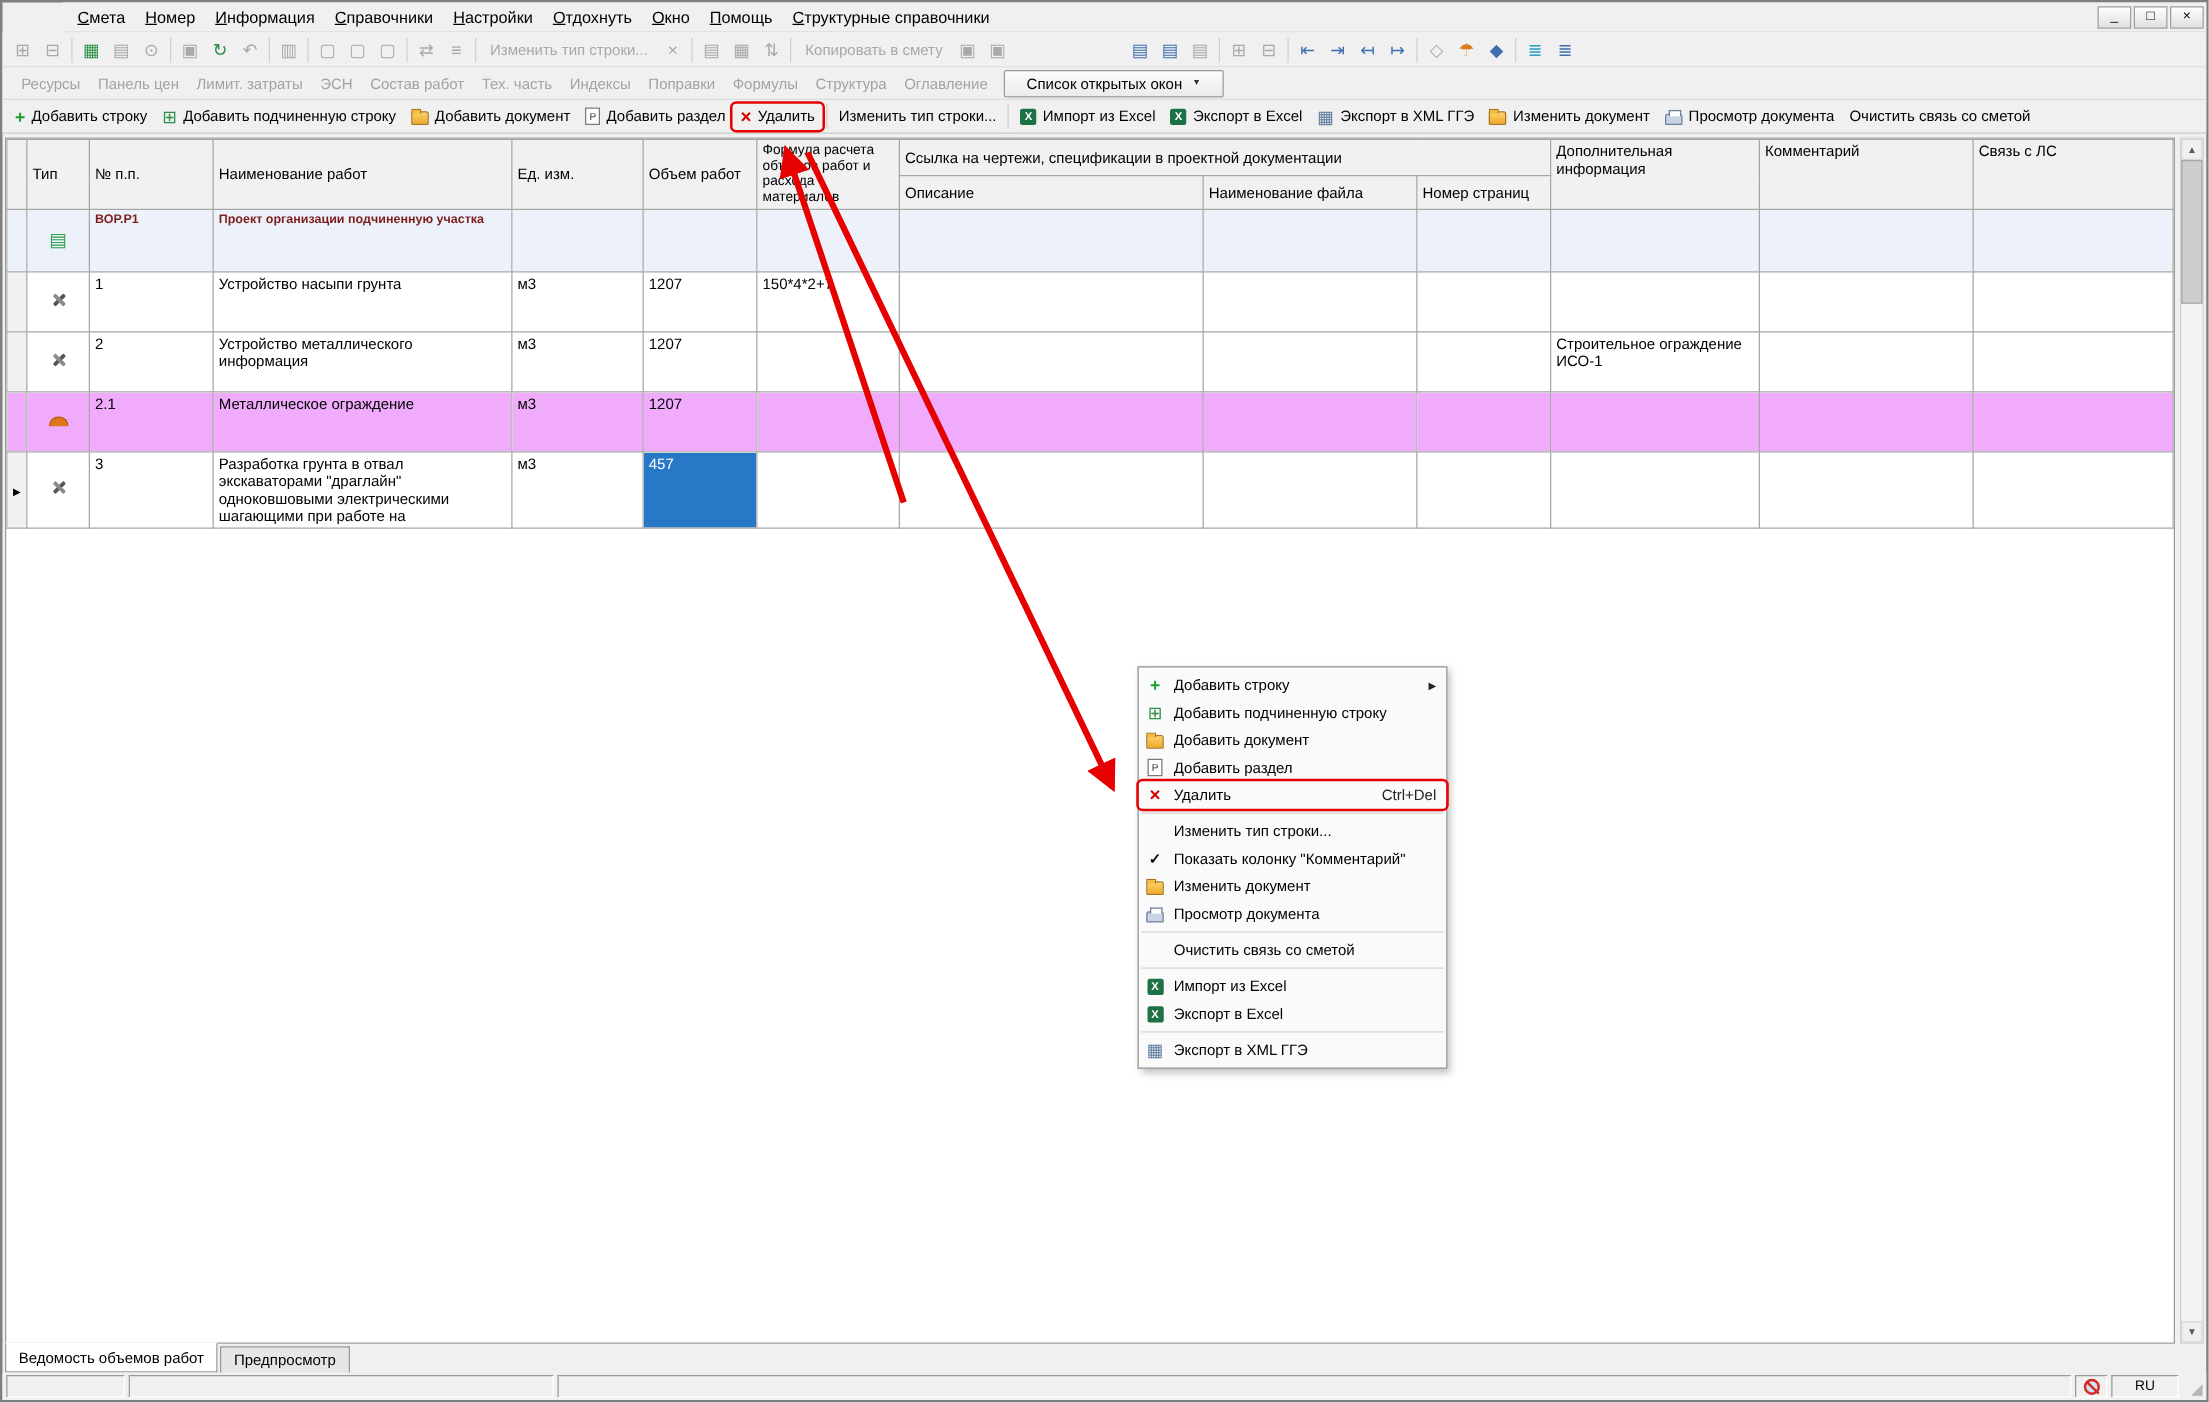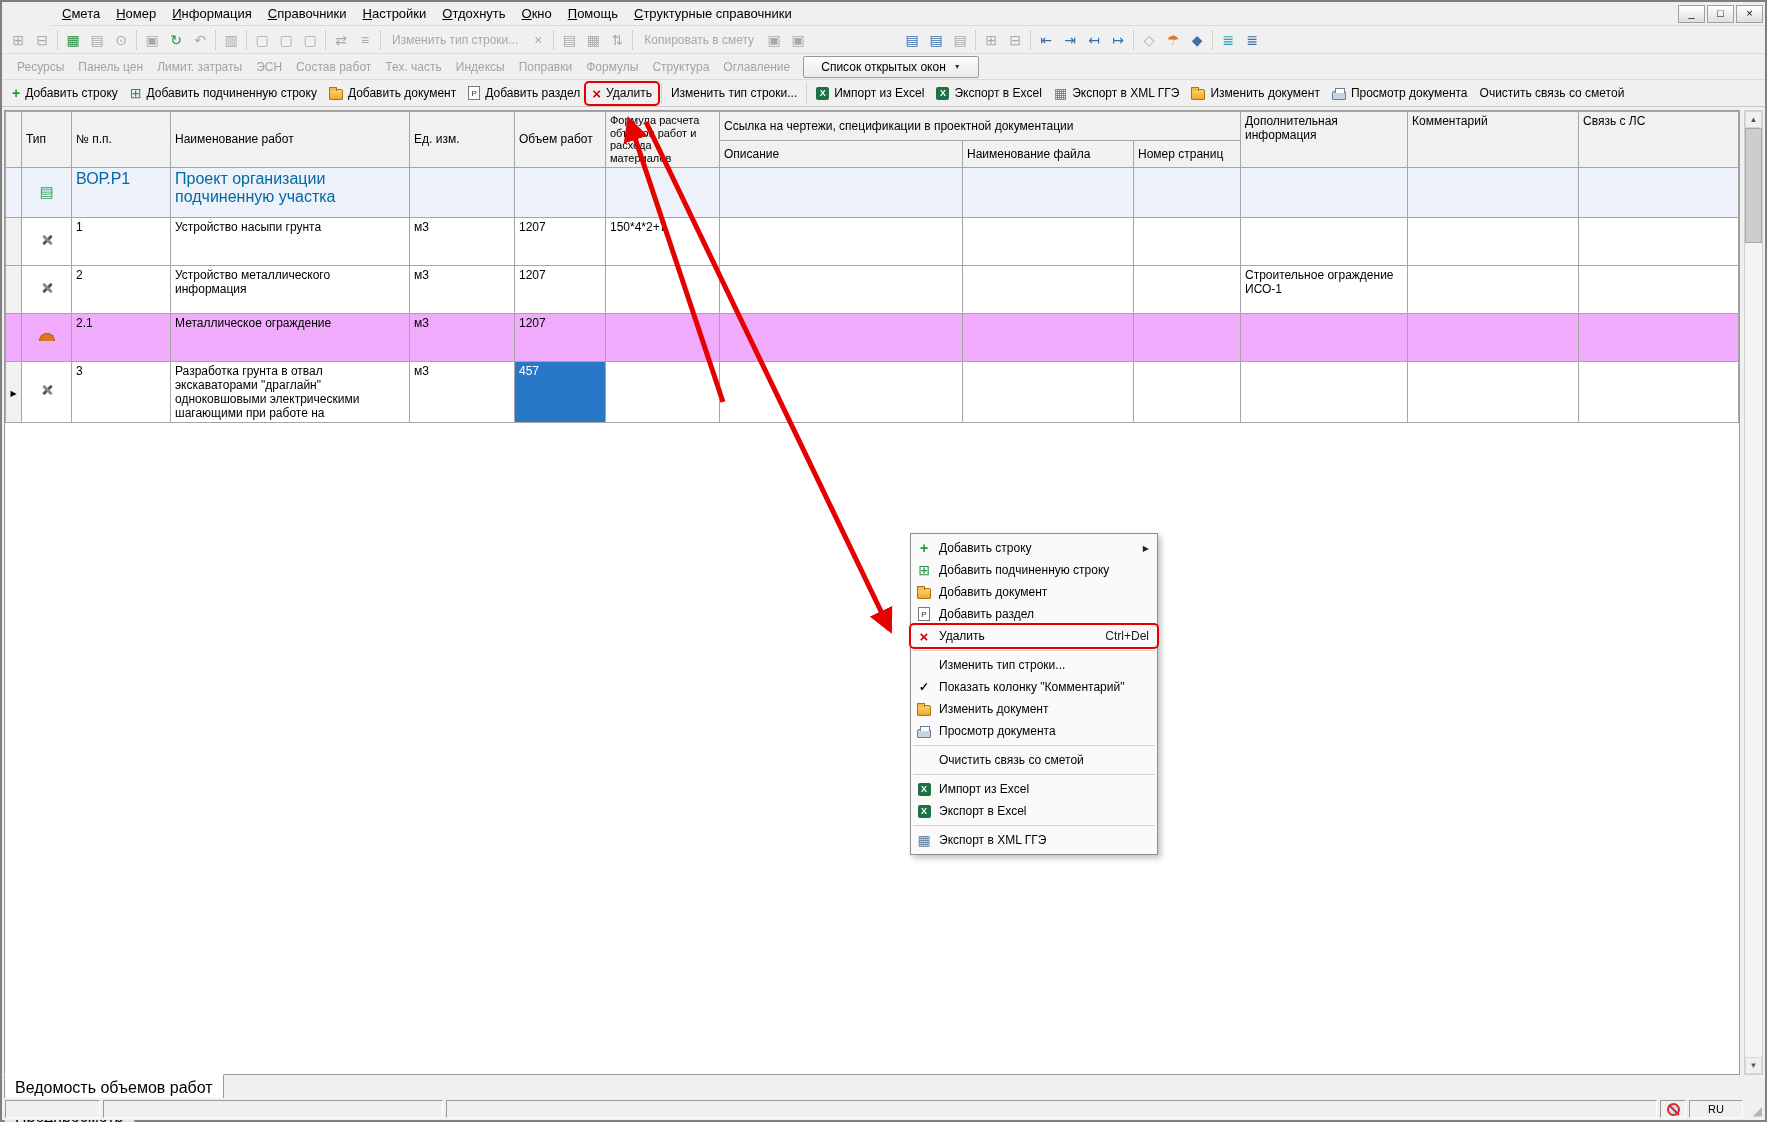--- a/index.html
+++ b/index.html
@@ -79,34 +79,34 @@
   .grid th.vtop { vertical-align:top; }
   .grid th.formula-h { font-size:11px; line-height:1.15; vertical-align:top; }
   .grid td { border:1px solid #a6a6a6; padding:2px 4px; vertical-align:top; background:#fff;
              word-wrap:break-word; overflow:hidden; }
   .grid .gut { width:16px; background:#f1f1f1; padding:0; text-align:center; vertical-align:middle; }
   .grid tr.hr1 { height:22px; } .grid tr.hr2 { height:20px; }
   .grid tr.r0 { height:50px; } .grid tr.rw { height:48px; } .grid tr.r3 { height:50px; }
   .grid tr.r0 td { background:#ecf1fa; }
   .grid tr.r21 td { background:#f0abfc; }
   .grid td.c-type { text-align:center; vertical-align:middle; }
-  .blue { color:#0369a1; font-weight:normal; font-size:16px; }
+  .blue { color:#7f1d1d; font-weight:bold; font-size:10px; }
   td.sel { background:#2878c8 !important; color:#fff; }
   .row-marker { font-size:8px; color:#000; }
 
   
   .vscroll { position:absolute; right:4px; top:110px; width:19px; bottom:47px; background:#f3f3f3;
              border:1px solid #d0d0d0; display:flex; flex-direction:column; }
   .vs-btn { height:17px; display:flex; align-items:center; justify-content:center; font-size:8px; color:#5a5a5a;
             background:#f0f0f0; border:1px solid #d5d5d5; flex:none; }
   .vs-thumb { height:115px; background:#cdcdcd; border:1px solid #a8a8a8; flex:none; }
   .vs-track { flex:1; }
 
   
-  .doc-tabs { position:absolute; left:4px; top:1075px; height:23px; display:flex; align-items:flex-start; font-size:16px;flex-direction:column; }
+  .doc-tabs { position:absolute; left:4px; top:1075px; height:23px; display:flex; align-items:flex-start; font-size:12px; }
   .dtab { padding:3px 10px 4px; border:1px solid #9a9a9a; background:#e6e6e6; margin-right:2px; margin-top:2px; }
   .dtab.active { background:#fff; border-top:1px solid #fff; margin-top:-1px; padding-top:4px; }
 
   
   .statusbar { position:absolute; left:2px; right:2px; bottom:2px; height:22px; background:#f0f0f0;
                display:flex; gap:3px; padding:2px 3px; align-items:stretch; font-size:11px; }
   .sp { border:1px solid; border-color:#9a9a9a #ffffff #ffffff #9a9a9a; background:#f0f0f0; }
   .sp1 { width:95px; } .sp2 { width:340px; } .sp3 { flex:1; }
   .sp-icon { width:26px; display:flex; align-items:center; justify-content:center; }
   .no-circle { width:13px; height:13px; border:2px solid #d42a2a; border-radius:50%; position:relative; background:#cfe0f0; }

